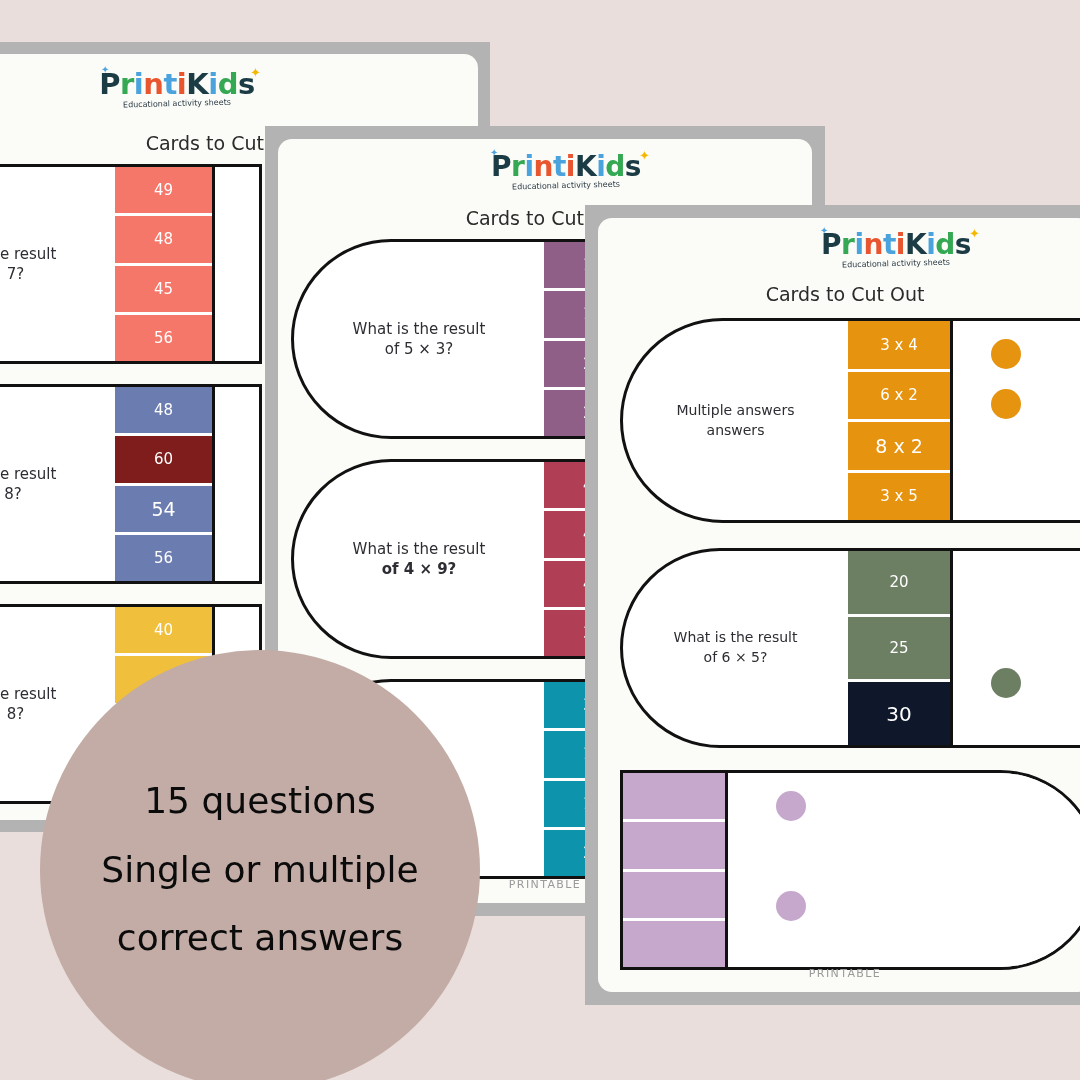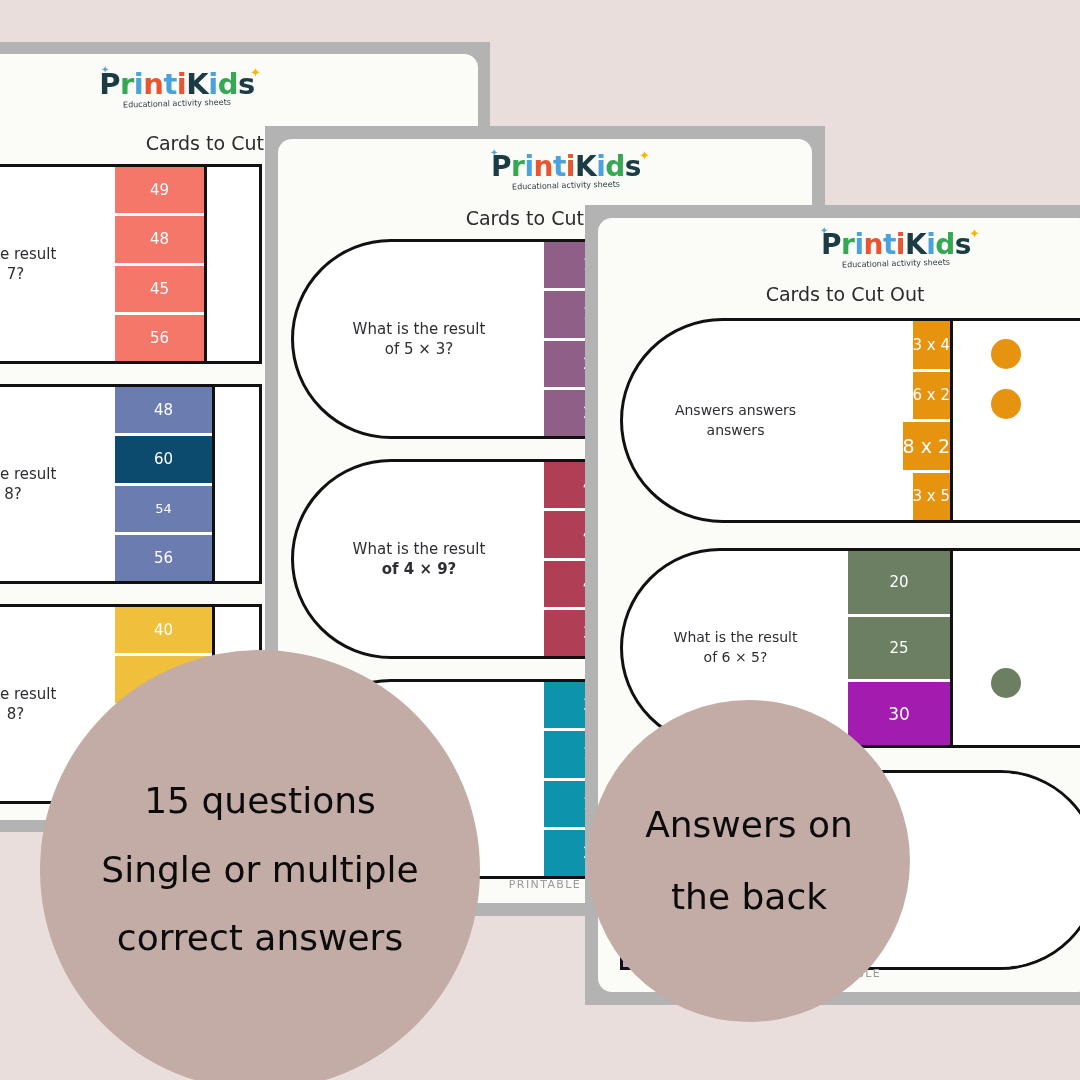--- a/index.html
+++ b/index.html
@@ -122,21 +122,21 @@
         <span class="sparkle blue" style="left:4px;top:-5px;font-size:10px;">✦</span>
       </div>
 
       <div class="sheet-title" style="top:78px;font-size:19px;">Cards to Cut Out</div>
 
       <div class="card lcap" style="left:-110px;top:110px;width:400px;height:200px;">
         <div class="q-pane" style="width:250px;font-size:15px;line-height:1.35;">
           <p>What is the result</p>
           <p style="margin-top:0;">of 7 × 7?</p>
         </div>
-        <div class="opt-col" style="width:92px;">
+        <div class="opt-col" style="width:100px;">
           <div class="opt" style="background:#f4776a;font-size:15px;">
               <span>49</span>
             </div>
           <div class="opt" style="background:#f4776a;font-size:15px;">
               <span>48</span>
             </div>
           <div class="opt" style="background:#f4776a;font-size:15px;">
               <span>45</span>
             </div>
           <div class="opt" style="background:#f4776a;font-size:15px;">
@@ -150,24 +150,24 @@
 
       <div class="card lcap" style="left:-110px;top:330px;width:400px;height:200px;">
         <div class="q-pane" style="width:250px;font-size:15px;line-height:1.35;">
           <p>What is the result</p>
           <p style="margin-top:0;">of 7× 8?</p>
         </div>
         <div class="opt-col" style="width:100px;">
           <div class="opt" style="background:#6b7cb0;font-size:15px;">
               <span>48</span>
             </div>
-          <div class="opt" style="background:#0c4a6e;font-size:15px;">
+          <div class="opt" style="background:#7f1d1d;font-size:15px;">
               <span>60</span>
             </div>
-          <div class="opt" style="background:#6b7cb0;font-size:13px;">
+          <div class="opt" style="background:#6b7cb0;font-size:19px;">
               <span>54</span>
             </div>
           <div class="opt" style="background:#6b7cb0;font-size:15px;">
               <span>56</span>
             </div>
         </div>
         <div class="dot-pane">
           
         </div>
       </div>
@@ -292,25 +292,25 @@
         <div class="tag" style="font-size:8px;">Educational activity sheets</div>
         <span class="sparkle" style="right:-4px;top:-4px;font-size:13px;">✦</span>
         <span class="sparkle blue" style="left:4px;top:-5px;font-size:10px;">✦</span>
       </div>
 
       <div class="sheet-title" style="top:65px;font-size:19px;">Cards to Cut Out</div>
 
       <div class="card lcap" style="left:22px;top:100px;width:480px;height:205px;">
         <div class="q-pane" style="width:225px;font-size:14px;line-height:1.4;">
           <p>
-            <span>Answers answers</span><br>
+            <span>Multiple answers</span><br>
             <span>answers</span>
           </p>
         </div>
-        <div class="opt-col" style="width:105px;align-items:flex-end;">
+        <div class="opt-col" style="width:105px;">
           <div class="opt" style="background:#e69310;font-size:15px;">
               <span>3 x 4</span>
             </div>
           <div class="opt" style="background:#e69310;font-size:15px;">
               <span>6 x 2</span>
             </div>
           <div class="opt" style="background:#e69310;font-size:19px;">
               <span>8 x 2</span>
             </div>
           <div class="opt" style="background:#e69310;font-size:15px;">
@@ -328,21 +328,21 @@
           <p>What is the result</p>
           <p style="margin-top:0;">of 6 × 5?</p>
         </div>
         <div class="opt-col" style="width:105px;">
           <div class="opt" style="background:#6d7f63;font-size:15px;">
               <span>20</span>
             </div>
           <div class="opt" style="background:#6d7f63;font-size:15px;">
               <span>25</span>
             </div>
-          <div class="opt" style="background:#a21caf;font-size:17px;">
+          <div class="opt" style="background:#0f172a;font-size:20px;">
               <span>30</span>
             </div>
         </div>
         <div class="dot-pane">
           <span class="dot" style="background:#6d7f63;width:30px;height:30px;left:38px;top:117px;"></span>
         </div>
       </div>
 
       <div class="card rcap" style="left:22px;top:552px;width:480px;height:200px;">
         <div class="opt-col" style="width:105px;">
@@ -368,18 +368,14 @@
       <div class="printable" style="bottom:12px;font-size:11px;">PRINTABLE</div>
     </div>
   </div>
 
   <div class="badge" style="left:40px;top:650px;width:440px;height:440px;">
     <span class="line" style="font-size:36px;line-height:1.9;">15 questions</span>
     <span class="line" style="font-size:36px;line-height:1.9;">Single or multiple</span>
     <span class="line" style="font-size:36px;line-height:1.9;">correct answers</span>
   </div>
 
-  <div class="badge" style="left:588px;top:700px;width:322px;height:322px;">
-    <span class="line" style="font-size:36px;line-height:2.0;">Answers on</span>
-    <span class="line" style="font-size:36px;line-height:2.0;">the back</span>
-  </div>
 
 </div>
 
 </body></html>

